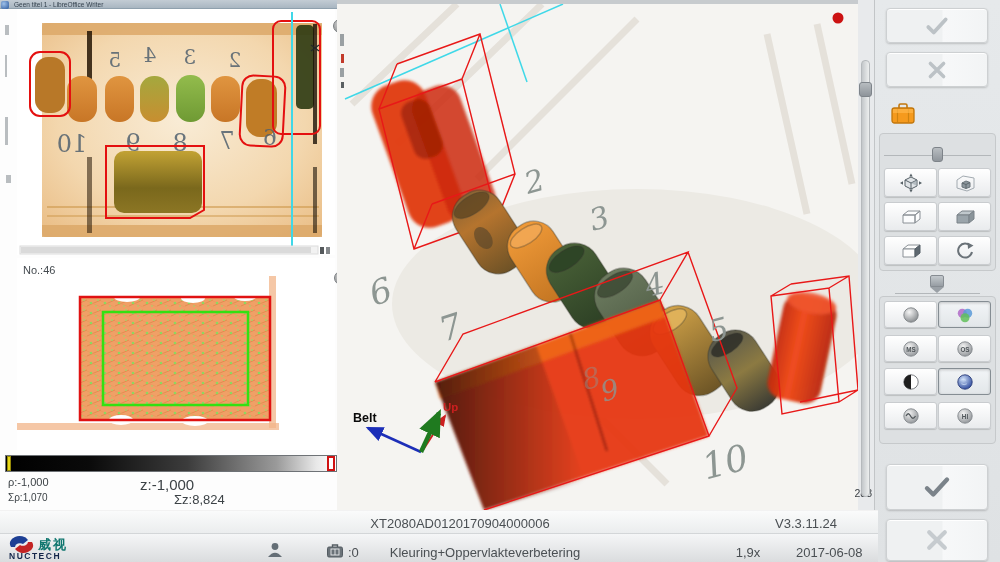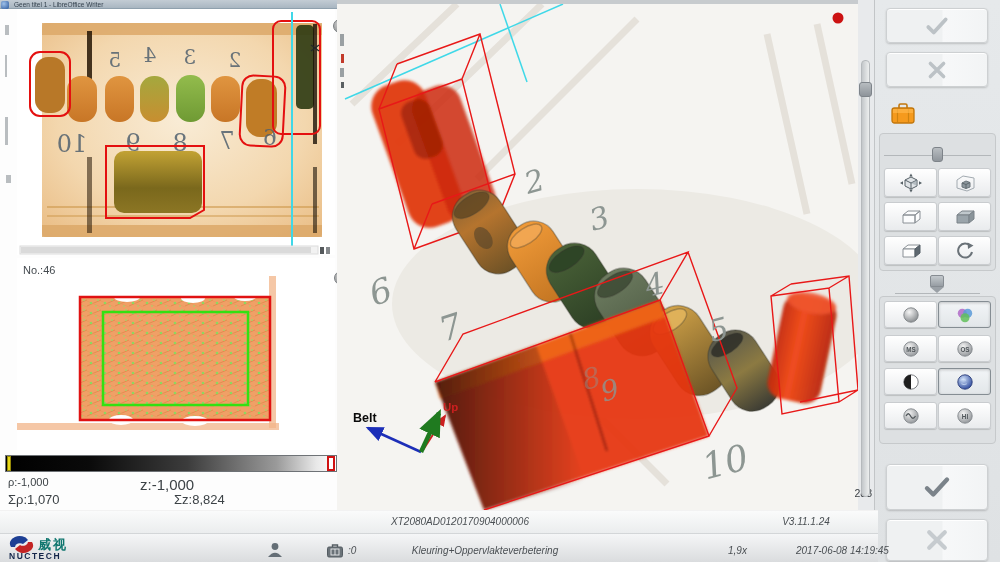--- a/index.html
+++ b/index.html
@@ -58,21 +58,21 @@
     background:linear-gradient(#c4c9cd,#979da3);border:1px solid #868c92;
     border-radius:2px 2px 0 0;box-sizing:border-box;}
   .pointer-tip{left:930px;top:287px;width:0;height:0;
     border-left:7px solid transparent;border-right:7px solid transparent;border-top:6px solid #9aa0a6;}
   
   .strip1{left:0;top:510px;width:878px;height:24px;
     background:linear-gradient(#fafbfb,#ebedee);border-top:1px solid #f2f2f2;
     border-bottom:1px solid #d3d6d8;box-sizing:border-box;}
   .strip2{left:0;top:534px;width:878px;height:28px;
     background:linear-gradient(#f5f6f7,#dadcde);box-sizing:border-box;}
-  .sfont{font-size:10px;color:#4a4f53;font-style:italic;}
+  .sfont{font-size:13px;color:#4a4f53;}
   .logo-cn{font-size:13px;font-weight:bold;color:#0f766e;letter-spacing:2px;}
   .logo-en{font-size:8.5px;font-weight:bold;color:#14264a;letter-spacing:1.5px;text-align:center;}
 </style>
 </head>
 <body>
 
 <div class="stage">
 
   <svg width="0" height="0" style="position:absolute" aria-hidden="true">
     <defs>
@@ -215,21 +215,21 @@
     <text x="6" y="16" font-size="11" fill="#454b50">No.:46</text>
   </svg>
   <div class="abs view-circle-btn" style="left:334px;top:271px"></div>
 
   <div class="abs graybar">
     <div class="ymark"></div>
     <div class="rmark"></div>
   </div>
   <div class="abs txt" style="left:8px;top:476px;font-size:11px">ρ:-1,000</div>
   <div class="abs txt" style="left:140px;top:476px;font-size:15px">z:-1,000</div>
-  <div class="abs txt" style="left:8px;top:492px;font-size:13px">Σρ:1,070</div>
+  <div class="abs txt" style="left:8px;top:492px;font-size:10px">Σρ:1,070</div>
   <div class="abs txt" style="left:174px;top:492px;font-size:13px">Σz:8,824</div>
 
   <div class="abs scene-band"></div>
   <svg class="abs" style="left:337px;top:4px" width="521" height="506" viewBox="0 0 521 506">
     <defs>
       <linearGradient id="b1" x1="0" y1="0" x2="0" y2="1">
         <stop offset="0" stop-color="#8a6434"></stop>
           <stop offset="0.35" stop-color="#b5742e"></stop>
         <stop offset="1" stop-color="#6e5226"></stop>
       </linearGradient>
@@ -514,21 +514,21 @@
     </svg>
   </div>
   <div class="abs big-btn" style="top:519px;height:42px">
     <svg width="26" height="24" viewBox="0 0 20 18">
       <path d="M4,3 L16,15 M16,3 L4,15" stroke="#c6cbcf" stroke-width="3.2" stroke-linecap="round"></path>
     </svg>
   </div>
 
   <div class="abs strip1"></div>
   <div class="abs sfont" style="left:300px;top:516px;width:320px;text-align:center">XT2080AD0120170904000006</div>
-  <div class="abs sfont" style="left:756px;top:516px;width:100px;text-align:center">V3.11.1.24</div>
+  <div class="abs sfont" style="left:756px;top:516px;width:100px;text-align:center">V3.3.11.24</div>
 
   <div class="abs strip2"></div>
 
   <svg class="abs" style="left:8px;top:535px" width="28" height="20" viewBox="0 0 28 20">
     <path d="M3,12 A9,7 0 0 1 20,5 L15,9 A5,4 0 0 0 7,12 Z" fill="#1d3f94"></path>
     <path d="M24,7 A9,7 0 0 1 7,14 L12,10 A5,4 0 0 0 20,7 Z" fill="#c32424"></path>
   </svg>
   <div class="abs logo-cn" style="left:38px;top:536px">威视</div>
   <div class="abs logo-en" style="left:9px;top:551px">NUCTECH</div>
 
@@ -539,16 +539,16 @@
 
   <svg class="abs" style="left:326px;top:543px" width="18" height="15" viewBox="0 0 18 15">
     <rect x="1.5" y="4" width="15" height="10" rx="1.5" fill="#6a7278" stroke="#545c62"></rect>
     <path d="M6.5,4 V2 H11.5 V4" fill="none" stroke="#545c62" stroke-width="1.4"></path>
     <rect x="5" y="6" width="8" height="6" fill="none" stroke="#e8eaec" stroke-width="0.9"></rect>
     <line x1="9" y1="6" x2="9" y2="12" stroke="#e8eaec" stroke-width="0.9"></line>
   </svg>
   <div class="abs sfont" style="left:348px;top:545px">:0</div>
 
   <div class="abs sfont" style="left:380px;top:545px;width:210px;text-align:center">Kleuring+Oppervlakteverbetering</div>
-  <div class="abs sfont" style="left:728px;top:545px;width:40px;text-align:left">1,9x</div>
+  <div class="abs sfont" style="left:728px;top:545px;width:40px;text-align:center">1,9x</div>
   <div class="abs sfont" style="left:796px;top:545px;width:110px">2017-06-08 14:19:45</div>
 
 </div>
 
 </body></html>

